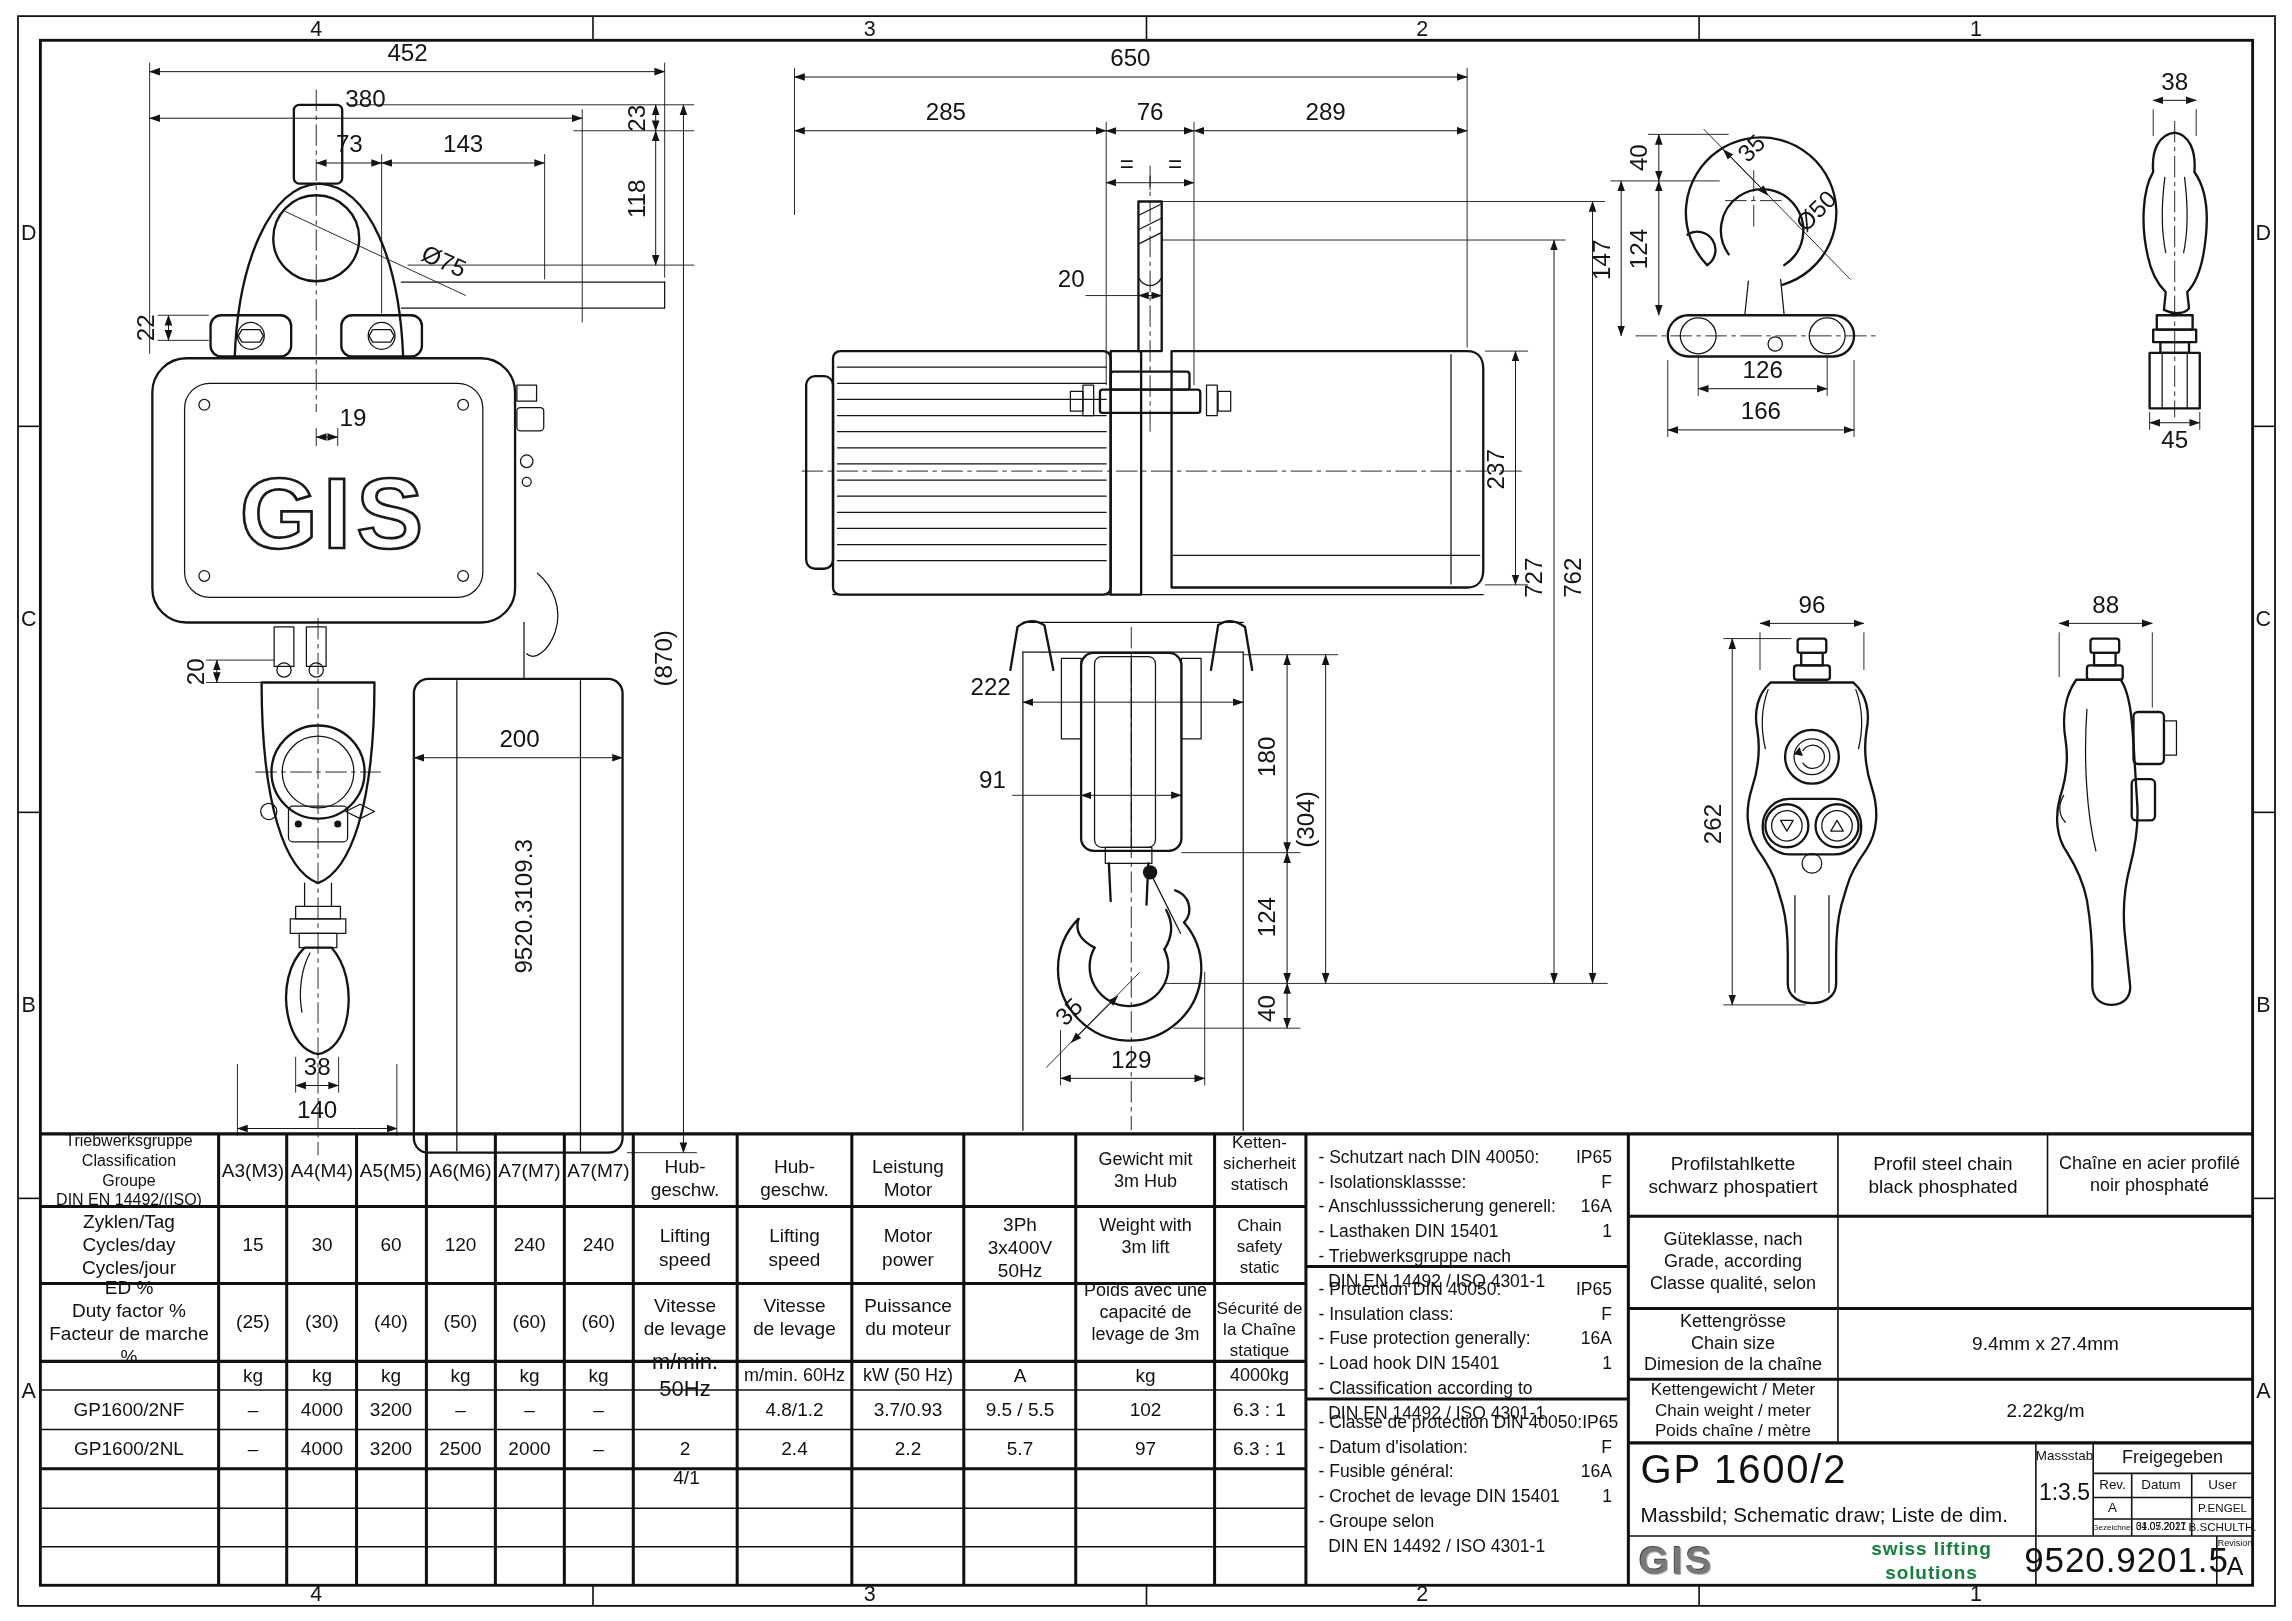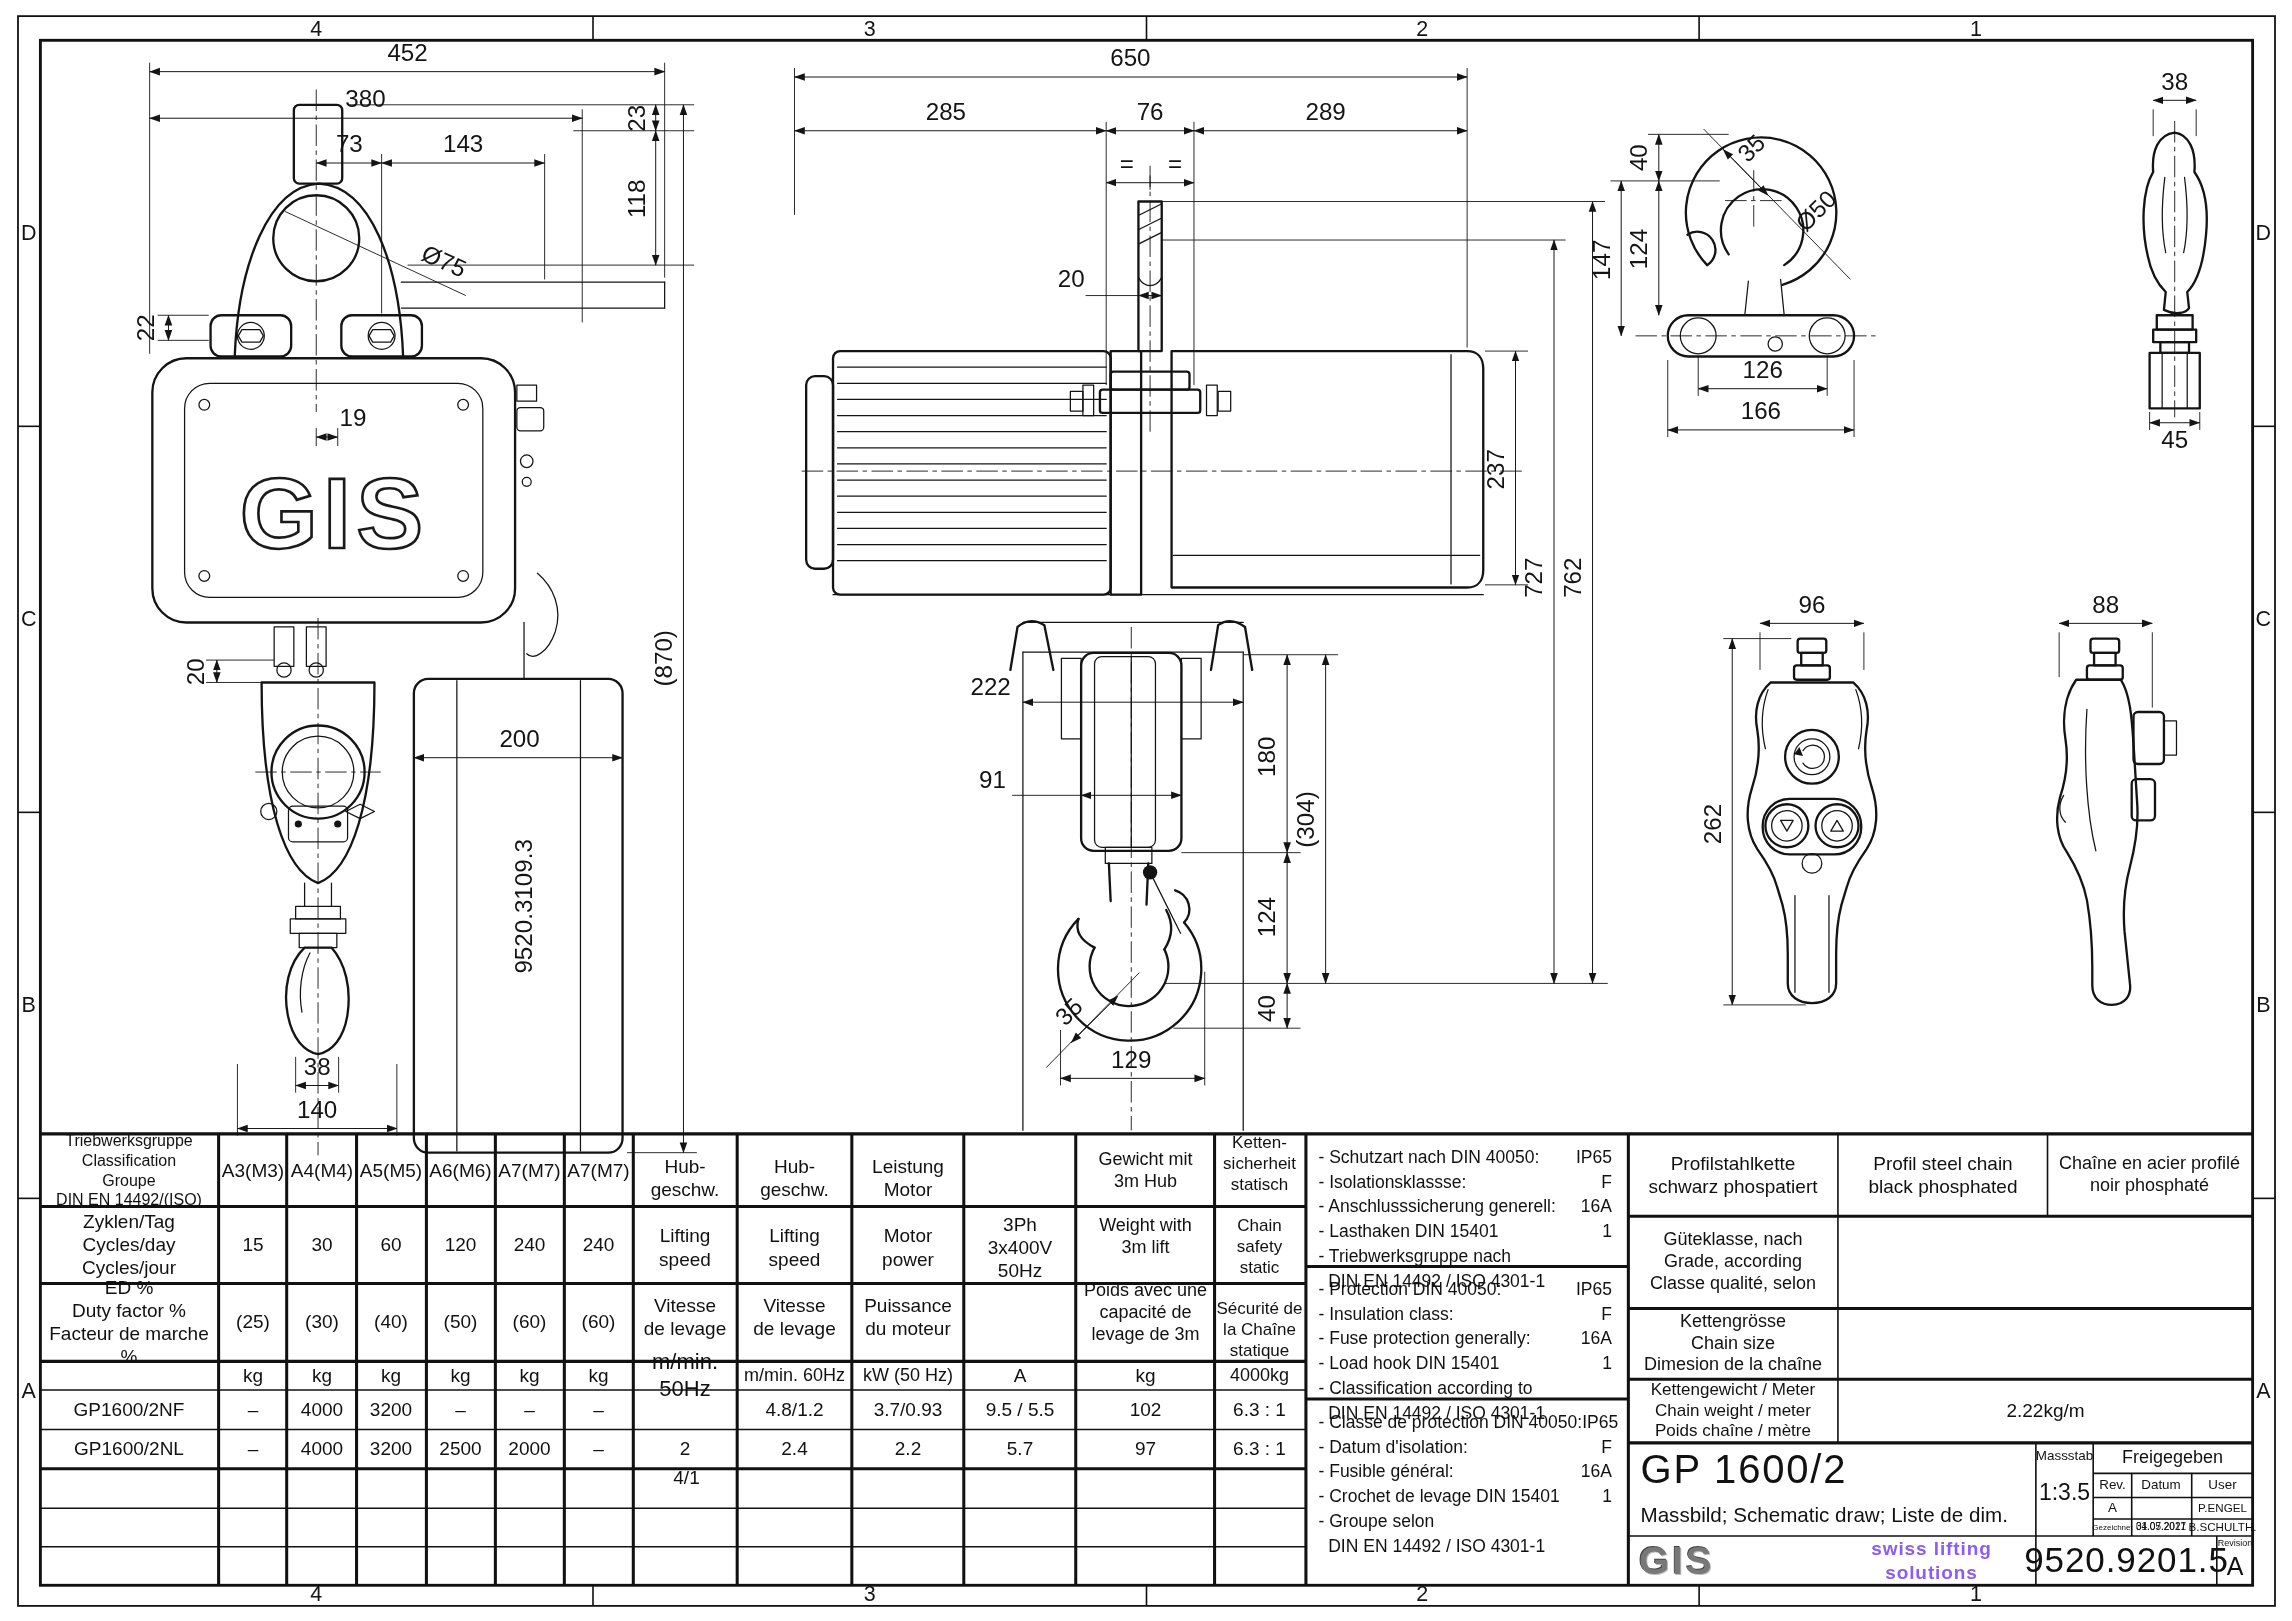--- a/index.html
+++ b/index.html
@@ -25,21 +25,21 @@
   .xs{font-size:9.9px}
   .notes{position:absolute;display:flex;flex-direction:column;justify-content:flex-start;
          padding:10.7px 16px 5.4px 12.5px;box-sizing:border-box;font-size:17.5px;line-height:1.42;
          text-align:left}
   .nl{display:flex;justify-content:space-between;white-space:pre}
   .gp{font-size:40px;letter-spacing:1.8px}
   .sub{font-size:20.6px}
   .dn{font-size:35px;letter-spacing:0.9px}
   .brand{font-size:39px;font-weight:900;letter-spacing:2.7px;color:#787878;
          text-shadow:0.9px 0.9px 0 #bbb,-0.9px -0.9px 0 #444}
-  .tag{font-size:19px;font-weight:bold;color:#8b5cf6;letter-spacing:0.9px}
+  .tag{font-size:19px;font-weight:bold;color:#15803d;letter-spacing:0.9px}
 </style>
 </head>
 <body>
 
 <div class="sheet">
 
 <svg width="2293" height="1622" viewBox="0 0 2560 1811">
   <defs>
     <marker id="arr" viewBox="0 0 10 8" refX="9.5" refY="4" markerWidth="11" markerHeight="9" orient="auto-start-reverse">
       <path d="M0,0.5 L10,4 L0,7.5 Z" fill="#141414"></path>
@@ -602,20 +602,21 @@
 <div class="cell" style="left:1838px;top:1134px;width:210px;height:82px">Profil steel chain
 black phosphated</div>
 <div class="cell" style="left:2047px;top:1134px;width:205px;height:82px;font-size:18px">Chaîne en acier profilé
 noir phosphaté</div>
 <div class="cell" style="left:1628px;top:1216px;width:210px;height:92px;font-size:18px">Güteklasse, nach
 Grade, according
 Classe qualité, selon</div>
 <div class="cell" style="left:1628px;top:1308px;width:210px;height:71px;font-size:18px">Kettengrösse
 Chain size
 Dimesion de la chaîne</div>
+<div class="cell" style="left:1838px;top:1308px;width:415px;height:71px">9.4mm x 27.4mm</div>
 <div class="cell" style="left:1628px;top:1379px;width:210px;height:64px;font-size:17px">Kettengewicht / Meter
 Chain weight / meter
 Poids chaîne / mètre</div>
 <div class="cell" style="left:1838px;top:1379px;width:415px;height:64px">2.22kg/m</div>
 
 <div class="cell lft gp" style="left:1628px;top:1446px;width:407px;height:47px">GP 1600/2</div>
 <div class="cell lft sub" style="left:1628px;top:1497px;width:407px;height:36px">Massbild; Schematic draw; Liste de dim.</div>
 <div class="cell sm" style="left:2036px;top:1445px;width:57px;height:21.5px">Massstab</div>
 <div class="cell" style="left:2036px;top:1473px;width:57px;height:39px;font-size:23px">1:3.5</div>
 <div class="cell" style="left:2093px;top:1443px;width:159px;height:30px;font-size:18px">Freigegeben</div>

